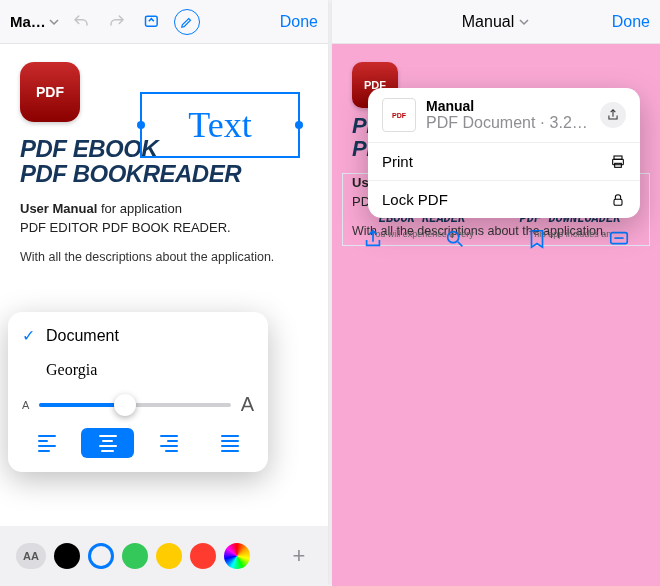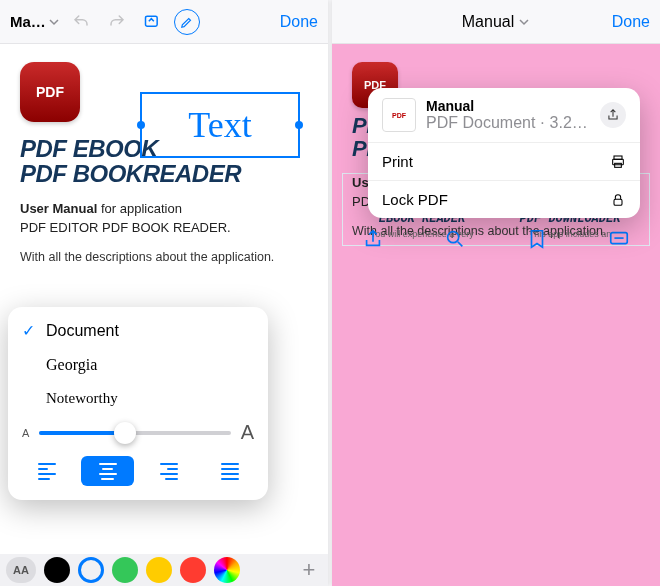--- a/index.html
+++ b/index.html
@@ -170,25 +170,25 @@
   .align-lines span{height:2px;background:currentColor;border-radius:1px;}
   .align-btn.left .align-lines span:nth-child(2){width:60%;}
   .align-btn.left .align-lines span:nth-child(4){width:70%;}
   .align-btn.center .align-lines span:nth-child(2){width:60%;margin:0 auto;}
   .align-btn.center .align-lines span:nth-child(4){width:70%;margin:0 auto;}
   .align-btn.right .align-lines span:nth-child(2){width:60%;margin-left:auto;}
   .align-btn.right .align-lines span:nth-child(4){width:70%;margin-left:auto;}
 
   
   .colorbar{
-    height:32px;
+    height:60px;
     background:#f1f1f4;
     display:flex;
     align-items:center;
-    padding:0 6px;
+    padding:0 16px;
     gap:8px;
   }
   .colorbar .aa{
     width:30px;height:26px;
     background:#dcdce0;
     border-radius:13px;
     display:flex;align-items:center;justify-content:center;
     font-size:11px;font-weight:700;color:#555;
   }
   .swatch{width:26px;height:26px;border-radius:50%;}
@@ -330,24 +330,20 @@
 
     <div class="popover">
       <div class="row">
         <span class="check">✓</span>
         <span>Document</span>
       </div>
       <div class="row georgia">
         <span class="check"></span>
         <span>Georgia</span>
       </div>
-      <div class="row noteworthy">
-        <span class="check"></span>
-        <span>Noteworthy</span>
-      </div>
       <div class="slider-row">
         <span class="small">A</span>
         <div class="slider">
           <div class="fill"></div>
             <div class="knob"></div>
         </div>
         <span class="big">A</span>
       </div>
       <div class="align-row">
         <div class="align-btn left">

